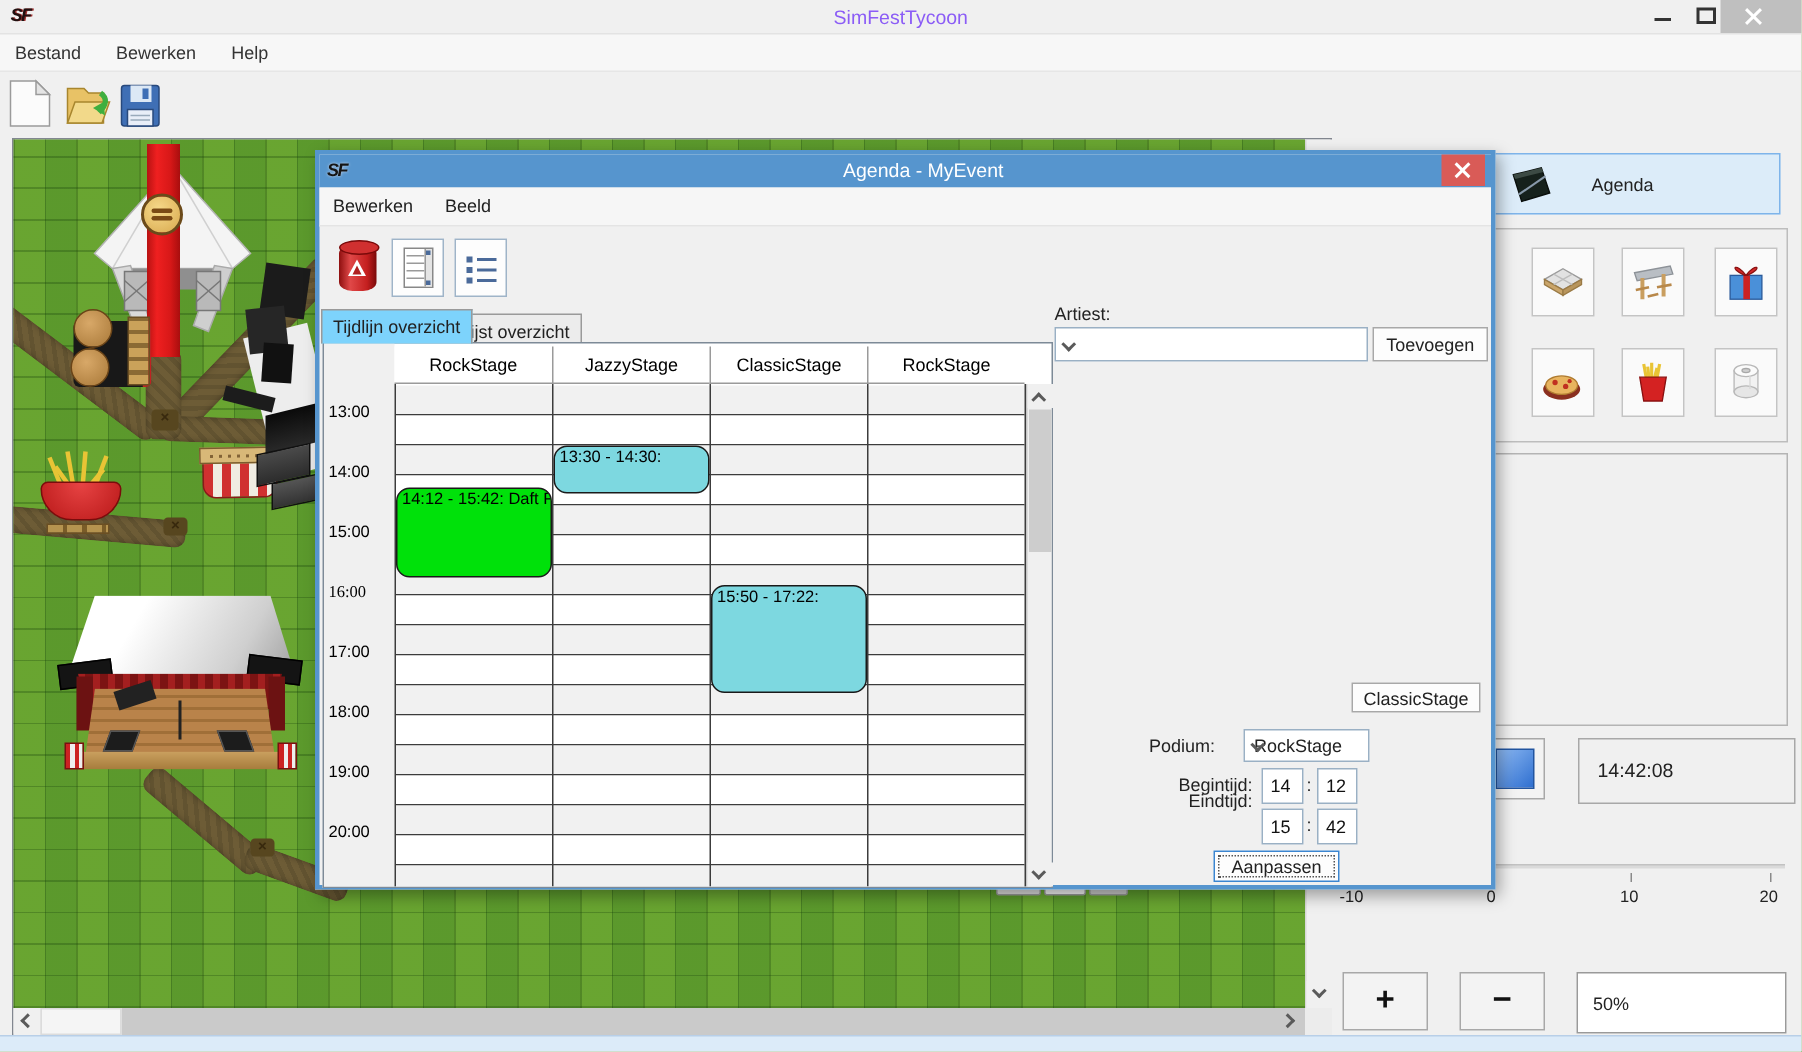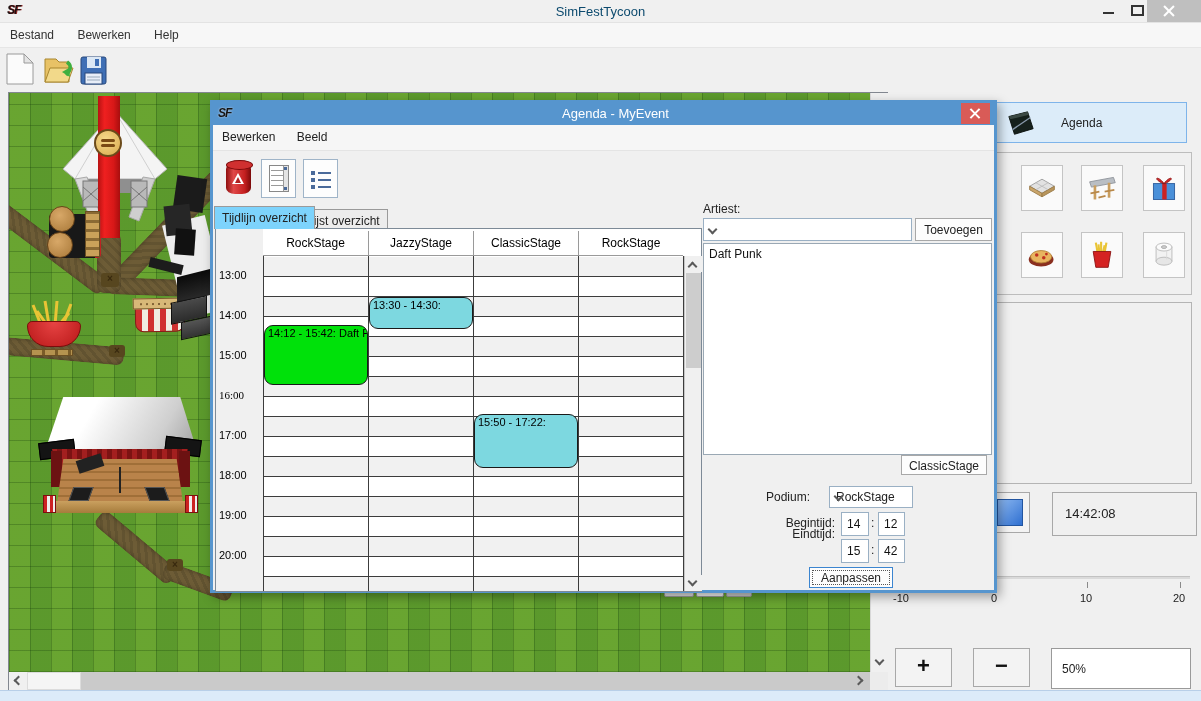--- a/index.html
+++ b/index.html
@@ -1,20 +1,20 @@
 <!DOCTYPE html>
 <html><head>
 <meta charset="utf-8">
 <style>
 *{margin:0;padding:0;box-sizing:border-box;font-family:"Liberation Sans",sans-serif}
 html,body{width:1201px;height:701px;overflow:hidden;background:#f0f0f0;position:relative;font-size:12px;color:#1a1a1a}
 
 
 #titlebar{position:absolute;left:0;top:0;width:1201px;height:22px;background:#f0f0f0}
-#titlebar .app-title{position:absolute;left:0;top:4px;width:100%;text-align:center;font-size:13px;color:#0c4a6e}
+#titlebar .app-title{position:absolute;left:0;top:4px;width:100%;text-align:center;font-size:13px;color:#8b5cf6}
 .sf-logo{position:absolute;left:7px;top:3px;font-weight:bold;font-size:12px;color:#201010;text-shadow:1px 0 0 #a03030;letter-spacing:-1px;font-style:italic}
 .winbtn{position:absolute;top:0;height:22px;cursor:default}
 #btn-min{left:1096px;width:26px}
 #btn-min .bar{position:absolute;left:7px;top:12px;width:11px;height:2px;background:#333}
 #btn-max{left:1124px;width:26px}
 #btn-max .box{position:absolute;left:7px;top:5px;width:13px;height:11px;border:2px solid #333;background:transparent}
 #btn-close{left:1147px;width:54px;background:#bfbfbf}
 #btn-close .x1,#btn-close .x2{position:absolute;left:21px;top:4px;width:2px;height:14px;background:#fff}
 #btn-close .x1{transform:rotate(45deg)}#btn-close .x2{transform:rotate(-45deg)}
 #menubar{position:absolute;left:0;top:22px;width:1201px;height:26px;background:#f7f7f7;border-top:1px solid #e3e3e3;border-bottom:1px solid #e6e6e6}
@@ -482,21 +482,21 @@
         <div class="grow" style="top: 308px; background: rgb(241, 241, 241);"></div>
         <div class="grow" style="top: 328px; background: rgb(255, 255, 255);"></div>
         <div class="grow" style="top: 348px; background: rgb(241, 241, 241);"></div>
         <div class="gvline" style="left: 47px;"></div>
         <div class="gvline" style="left: 152px;"></div>
         <div class="gvline" style="left: 257px;"></div>
         <div class="gvline" style="left: 362px;"></div>
         <div class="gvline" style="left: 467px;"></div>
         <div class="gevent" style="left: 48px; top: 96px; height: 60px; width: 104px; background: rgb(0, 225, 10);">14:12 - 15:42: Daft Punk</div>
         <div class="gevent" style="left: 153px; top: 68px; height: 32px; width: 104px; background: rgb(125, 216, 224);">13:30 - 14:30:</div>
-        <div class="gevent" style="left: 258px; top: 161.333px; height: 54px; width: 104px; background: rgb(125, 216, 224); margin-top: 24px;">15:50 - 17:22:</div>
+        <div class="gevent" style="left: 258px; top: 161.333px; height: 72px; width: 104px; background: rgb(125, 216, 224);">15:50 - 17:22:</div>
       </div>
     <div id="grid-header">
         <div class="ghead-cell" style="left: 47px; width: 105px;">RockStage</div>
         <div class="ghead-cell" style="left: 152px; width: 105px; border-left: 1px solid rgb(154, 154, 154);">JazzyStage</div>
         <div class="ghead-cell" style="left: 257px; width: 105px; border-left: 1px solid rgb(154, 154, 154);">ClassicStage</div>
         <div class="ghead-cell" style="left: 362px; width: 105px; border-left: 1px solid rgb(154, 154, 154);">RockStage</div>
       </div>
     <div id="grid-vscroll">
       <div class="sc-btn" style="left:0;top:0">
           <i class="chev up" style="left:4px"></i>
@@ -507,23 +507,20 @@
         </div>
     </div>
   </div>
 
   <span class="dlbl" style="left:490px;top:99px">Artiest:</span>
   <div class="combo" style="left:490px;top:115px;width:209px">
     <span class="val"></span>
     <i class="chev down"></i>
   </div>
   <div class="pushbtn" style="left:702px;top:115px;width:77px;height:23px;padding-top:4px">Toevoegen</div>
-  <div id="artist-list">
-      <div class="artist-item">Daft Punk</div>
-    </div>
 
   <div class="pushbtn" style="left:688px;top:352px;width:86px;height:20px;padding-top:3px">ClassicStage</div>
 
   <span class="dlbl" style="left:540px;top:387px;width:70px;text-align:center">Podium:</span>
   <div class="combo" style="left:616px;top:383px;width:84px;height:22px">
     <span class="val" style="top:3px">RockStage</span>
     <i class="chev down" style="top:6px"></i>
   </div>
 
   <span class="dlbl" style="left:556px;top:413px;width:66px;text-align:right">Begintijd:</span>

